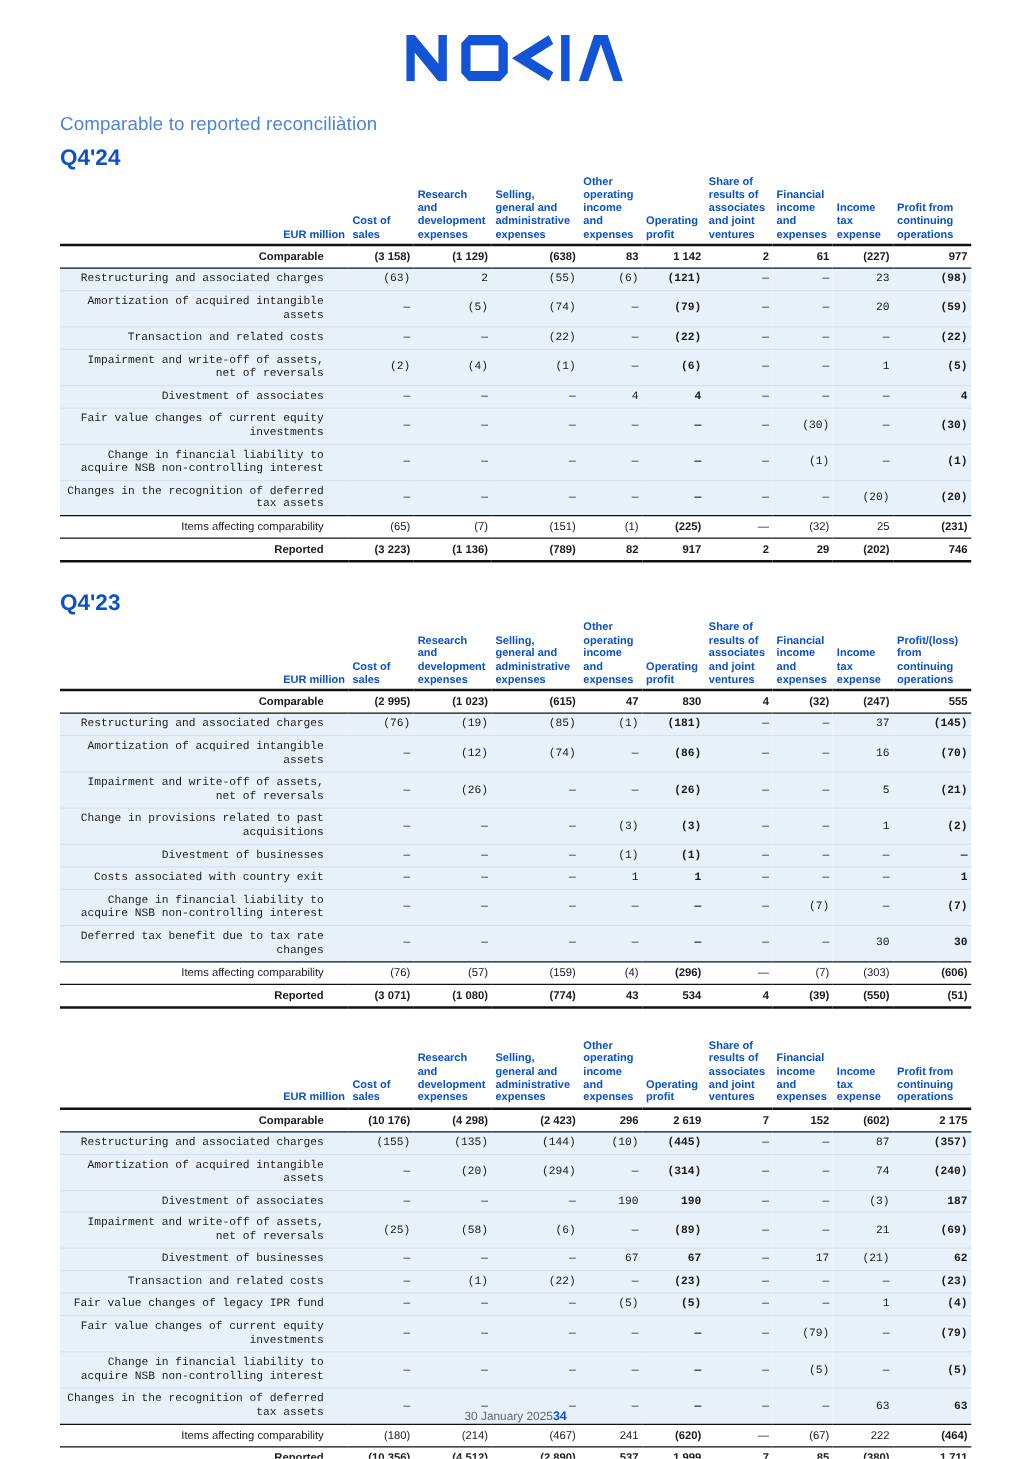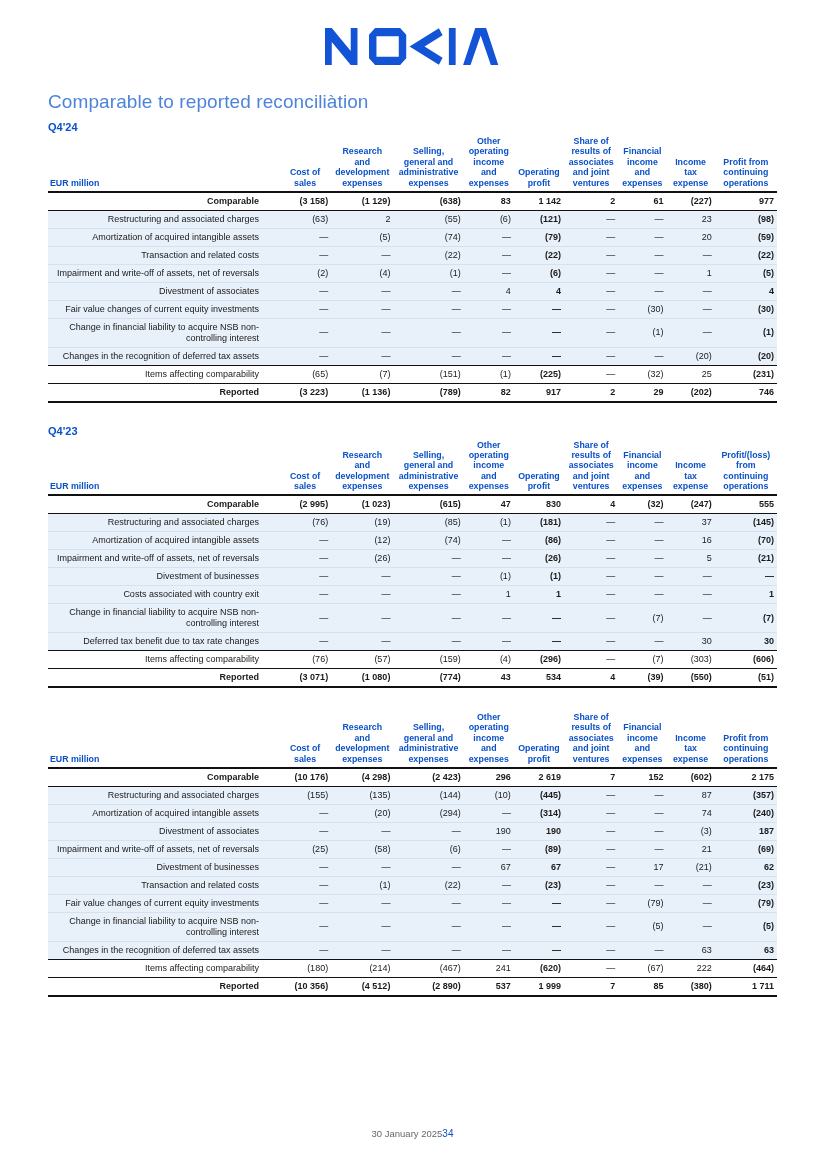--- a/index.html
+++ b/index.html
@@ -15,47 +15,47 @@
   *{box-sizing:border-box;}
   html,body{margin:0;padding:0;}
   body{
     width:825px;height:1167px;background:#ffffff;position:relative;overflow:hidden;
     font-family:"Liberation Sans",sans-serif;color:var(--text);
   }
   .page{padding:22px 48px 0 48px;}
   .logo-wrap{display:flex;justify-content:center;align-items:center;padding:6px 0 10px 0;}
   .nokia-logo{color:var(--brand-blue);display:block;}
   .doc-title{
-    color:var(--title-blue);font-size:19px;font-weight:400;margin:16px 0 8px 0;letter-spacing:.1px;
+    color:var(--title-blue);font-size:15px;font-weight:400;margin:16px 0 8px 0;letter-spacing:.1px;
   }
   .table-block{margin-bottom:22px;}
-  .table-title{color:var(--header-blue);font-size:11px;font-weight:700;margin:0 0 1px 0;}
+  .table-title{color:var(--header-blue);font-size:18px;font-weight:700;margin:0 0 1px 0;}
   table.fin{border-collapse:collapse;width:729px;table-layout:fixed;}
   .fin th{
     color:var(--header-blue);font-weight:700;font-size:8.8px;line-height:1.18;
-    text-align:center;vertical-align:bottom;padding:2px 3px 3px 3px;white-space:pre-line;
+    text-align:left;vertical-align:bottom;padding:2px 3px 3px 3px;white-space:pre-line;
   }
-  .fin th.lbl{text-align:left;padding-left:2px;}
+  .fin th.lbl{text-align:right;padding-left:2px;}
   .fin thead tr{border-bottom:2px solid var(--rule);}
   .fin td{
     font-size:9px;line-height:1.22;text-align:right;vertical-align:middle;
     padding:3px 3px;white-space:nowrap;
   }
   .fin td.lbl{text-align:right;white-space:normal;padding-left:2px;padding-right:20px;}
   .fin tr.comparable{font-weight:700;border-bottom:1.5px solid var(--rule);}
-  .fin tr.item{background:var(--row-bg);border-top:1px solid var(--separator);}
+  .fin tr.item{background:var(--row-bg);border-top:1px solid var(--separator);font-family:Liberation Mono, monospace;}
   .fin tr.items-total{border-top:1.5px solid var(--rule);border-bottom:1.5px solid var(--rule);}
   .fin tr.reported{font-weight:700;border-bottom:2px solid var(--rule);margin-left:25px;}
   .fin td.b{font-weight:700;}
   .footer{
     position:absolute;left:48px;right:48px;bottom:28px;
     display:flex;justify-content:center;align-items:baseline;
   }
   .footer .date{color:var(--muted);font-size:9.5px;}
-  .footer .pageno{color:var(--header-blue);font-size:10px;font-weight:400;}
+  .footer .pageno{color:var(--header-blue);font-size:10px;font-weight:700;}
 </style>
 </head>
 <body>
 
 <div class="page">
 
   <div class="logo-wrap">
     <svg class="nokia-logo" viewBox="0 0 520 100" width="176" height="37" preserveAspectRatio="none" role="img" aria-label="NOKIA">
       <path fill="currentColor" d="M0 0 H20 L76 62 V0 H96 V100 H76 L20 38 V100 H0 Z"></path>
       <path fill="currentColor" fill-rule="evenodd" d="M148 0 H222 L240 18 V82 L222 100 H148 L130 82 V18 Z M152 22 V78 H218 V22 Z"></path>
@@ -352,20 +352,32 @@
               <td>(26)</td>
               <td>—</td>
               <td>—</td>
               <td class="b">(26)</td>
               <td>—</td>
               <td>—</td>
               <td>5</td>
               <td class="b">(21)</td>
             </tr>
             <tr class="item">
+              <td class="lbl">Change in provisions related to past acquisitions</td>
+              <td>—</td>
+              <td>—</td>
+              <td>—</td>
+              <td>(3)</td>
+              <td class="b">(3)</td>
+              <td>—</td>
+              <td>—</td>
+              <td>1</td>
+              <td class="b">(2)</td>
+            </tr>
+            <tr class="item">
               <td class="lbl">Divestment of businesses</td>
               <td>—</td>
               <td>—</td>
               <td>—</td>
               <td>(1)</td>
               <td class="b">(1)</td>
               <td>—</td>
               <td>—</td>
               <td>—</td>
               <td class="b">—</td>
@@ -563,20 +575,32 @@
               <td>(1)</td>
               <td>(22)</td>
               <td>—</td>
               <td class="b">(23)</td>
               <td>—</td>
               <td>—</td>
               <td>—</td>
               <td class="b">(23)</td>
             </tr>
             <tr class="item">
+              <td class="lbl">Fair value changes of legacy IPR fund</td>
+              <td>—</td>
+              <td>—</td>
+              <td>—</td>
+              <td>(5)</td>
+              <td class="b">(5)</td>
+              <td>—</td>
+              <td>—</td>
+              <td>1</td>
+              <td class="b">(4)</td>
+            </tr>
+            <tr class="item">
               <td class="lbl">Fair value changes of current equity investments</td>
               <td>—</td>
               <td>—</td>
               <td>—</td>
               <td>—</td>
               <td class="b">—</td>
               <td>—</td>
               <td>(79)</td>
               <td>—</td>
               <td class="b">(79)</td>

